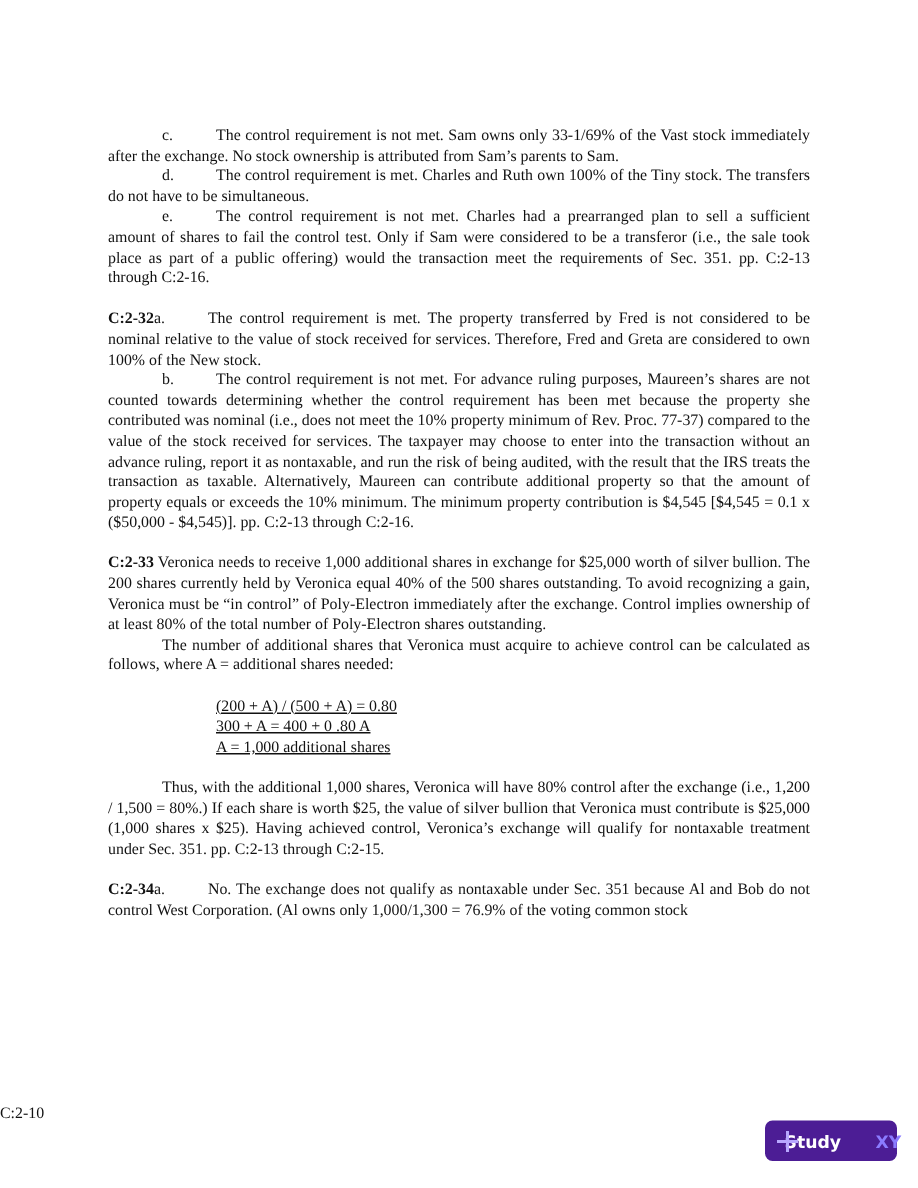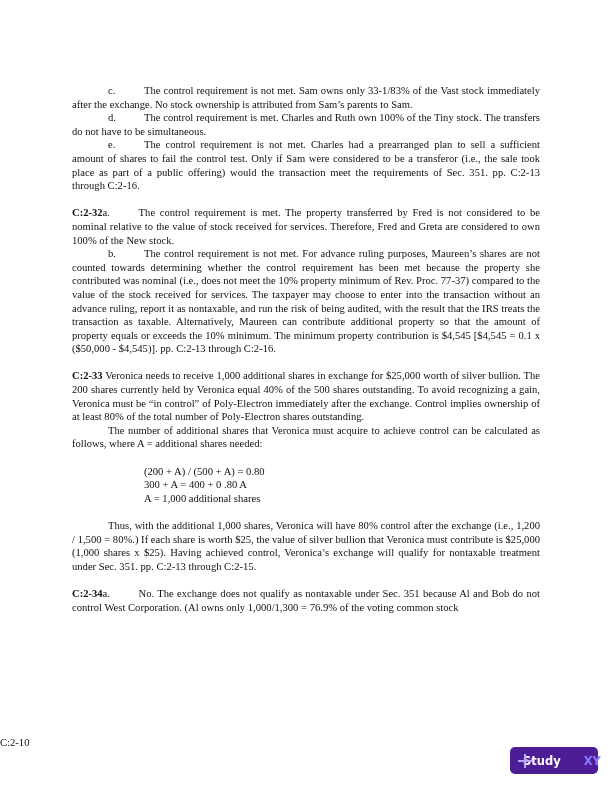--- a/index.html
+++ b/index.html
@@ -6,37 +6,37 @@
   body { width: 612px; height: 792px; position: relative; overflow: hidden;
          font-family: "Liberation Serif", serif; color: #111; }
   .page { position: absolute; left: 72px; top: 84px; width: 468px;
           font-size: 10.6px; line-height: 13.6px; }
   p { margin: 0; text-align: justify; }
   .ind { text-indent: 36px; }
   .lab { display: inline-block; width: 36px; text-indent: 0; }
   .gap { height: 13.6px; }
   .bold { font-weight: bold; }
   .eq { margin-left: 72px; margin-top: 13.6px; }
-  .eq div { line-height: 13.6px; }
+  .eq div { line-height: 13.6px; text-decoration: underline; }
   .footer { position: absolute; top: 737px; left: 0; width: 612px; text-align: left;
             font-size: 10.6px; }
   .badge { position: absolute; left: 510px; top: 747px; width: 88px; height: 27px;
            background: #4c1d95; border-radius: 5px; display: flex; align-items: center;
            font-family: "DejaVu Sans", sans-serif; font-weight: bold; font-size: 11.5px; color: #fff; }
   .badge .plus { position: relative; width: 14px; height: 14px; margin-left: 8px; margin-right: 5px; }
   .badge .plus::before, .badge .plus::after { content: ""; position: absolute; background: #b8a8ff; }
   .badge .plus::before { left: 0; top: 6px; width: 14px; height: 2px; }
   .badge .plus::after { left: 6px; top: 0; width: 2px; height: 14px; }
   .badge .xy { color: #8b7bff; margin-left: 23px; }
 </style>
 </head>
 <body>
 
 <div class="page">
-  <p class="ind"><span class="lab">c.</span><span>The control requirement is not met.  Sam owns only 33-1/83% of the Vast stock immediately after the exchange.  No stock ownership is attributed from Sam’s parents to Sam.</span></p>
+  <p class="ind"><span class="lab">c.</span><span>The control requirement is not met.  Sam owns only 33-1/69% of the Vast stock immediately after the exchange.  No stock ownership is attributed from Sam’s parents to Sam.</span></p>
   <p class="ind"><span class="lab">d.</span><span>The control requirement is met.  Charles and Ruth own 100% of the Tiny stock.  The transfers do not have to be simultaneous.</span></p>
   <p class="ind"><span class="lab">e.</span><span>The control requirement is not met.  Charles had a prearranged plan to sell a sufficient amount of shares to fail the control test.  Only if Sam were considered to be a transferor (i.e., the sale took place as part of a public offering) would the transaction meet the requirements of Sec. 351.  pp. C:2-13 through C:2-16.</span></p>
 
   <div class="gap"></div>
 
   <p><span class="bold">C:2-32</span><span style="display:inline-block;width:36px;"><span>a.</span></span><span>The control requirement is met.  The property transferred by Fred is not considered to be nominal relative to the value of stock received for services.  Therefore, Fred and Greta are considered to own 100% of the New stock.</span></p>
   <p class="ind"><span class="lab">b.</span><span>The control requirement is not met.  For advance ruling purposes, Maureen’s shares are not counted towards determining whether the control requirement has been met because the property she contributed was nominal (i.e., does not meet the 10% property minimum of Rev. Proc. 77-37) compared to the value of the stock received for services.  The taxpayer may choose to enter into the transaction without an advance ruling, report it as nontaxable, and run the risk of being audited, with the result that the IRS treats the transaction as taxable.  Alternatively, Maureen can contribute additional property so that the amount of property equals or exceeds the 10% minimum.  The minimum property contribution is $4,545 [$4,545 = 0.1 x ($50,000 - $4,545)].  pp. C:2-13 through C:2-16.</span></p>
 
   <div class="gap"></div>
 

